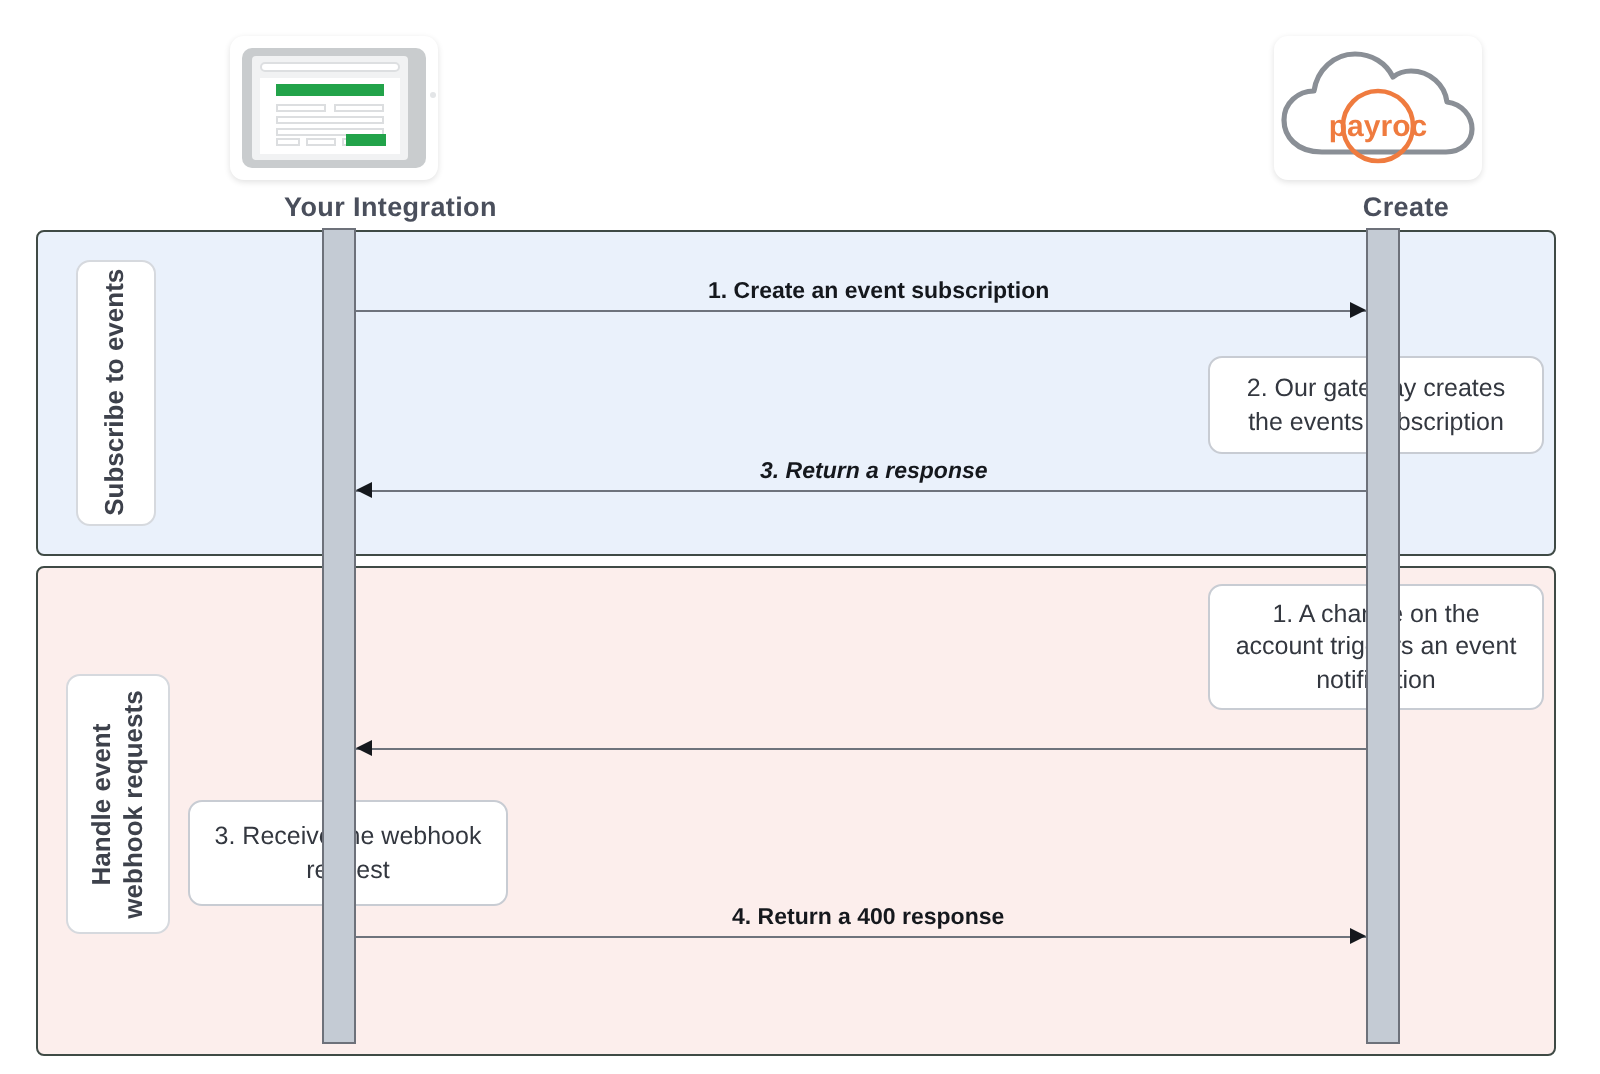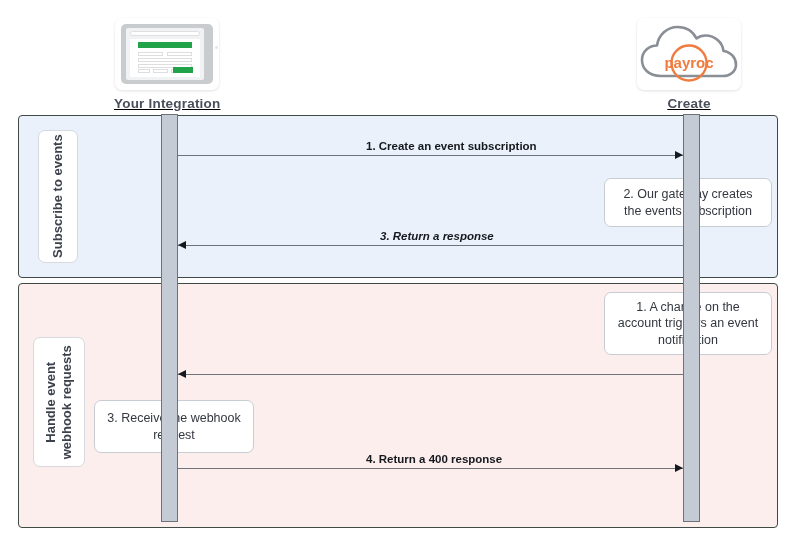--- a/index.html
+++ b/index.html
@@ -15,38 +15,38 @@
     width: 800px;
     height: 537px;
     background: #ffffff;
     overflow: hidden;
   }
 
   
   .participant {
     position: absolute;
     text-align: center;
-    text-decoration: underline;
   }
   .participant-icon {
     position: relative;
     width: 104px;
     height: 72px;
     margin: 0 auto;
     background: #ffffff;
     border-radius: 7px;
     box-shadow: 0 1px 3px rgba(0,0,0,0.12);
   }
   .participant-label {
     margin-top: 6px;
     font-size: 13.5px;
     font-weight: bold;
     color: #4a4f5c;
     letter-spacing: 0.2px;
     white-space: nowrap;
+    margin-left: 28px;
   }
 
   
   .tablet-outer {
     position: absolute;
     left: 6px; top: 6px;
     width: 92px; height: 60px;
     background: #c9ccce;
     border-radius: 5px;
   }
@@ -226,21 +226,21 @@
   </div>
 
   <div class="section section-blue" style="left:18px; top:115px; width:760px; height:163px;"></div>
 
   <div class="section-label" style="left:38px; top:130px; width:40px; height:133px;">
     <span class="vtext">Subscribe to events</span>
   </div>
 
   <div class="msg" style="left:178px; top:155px; width:505px;"></div>
   <div class="arrowhead arrow-right" style="left:675px; top:151px;"></div>
-  <div class="msg-label" style="left:354px; top:140px;margin-left:12px;">1. Create an event subscription</div>
+  <div class="msg-label" style="left:354px; top:140px;">1. Create an event subscription</div>
 
   <div class="note" style="left:604px; top:178px; width:168px; height:49px;">
     <span>2. Our gateway creates the events subscription</span>
   </div>
 
   <div class="msg" style="left:178px; top:245px; width:505px;"></div>
   <div class="arrowhead arrow-left" style="left:178px; top:241px;"></div>
   <div class="msg-label" style="left:380px; top:230px;font-style:italic;">3. Return a response</div>
 
   <div class="section section-pink" style="left:18px; top:283px; width:760px; height:245px;"></div>

